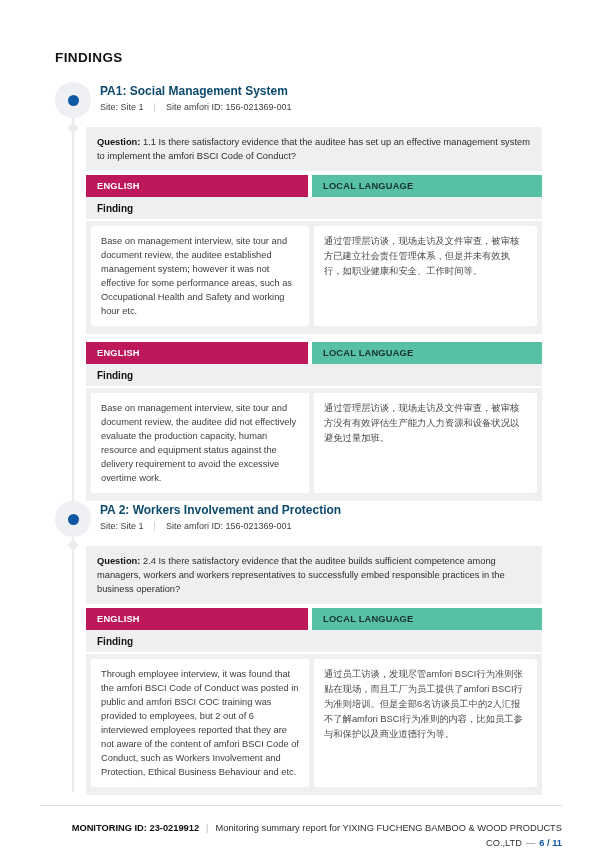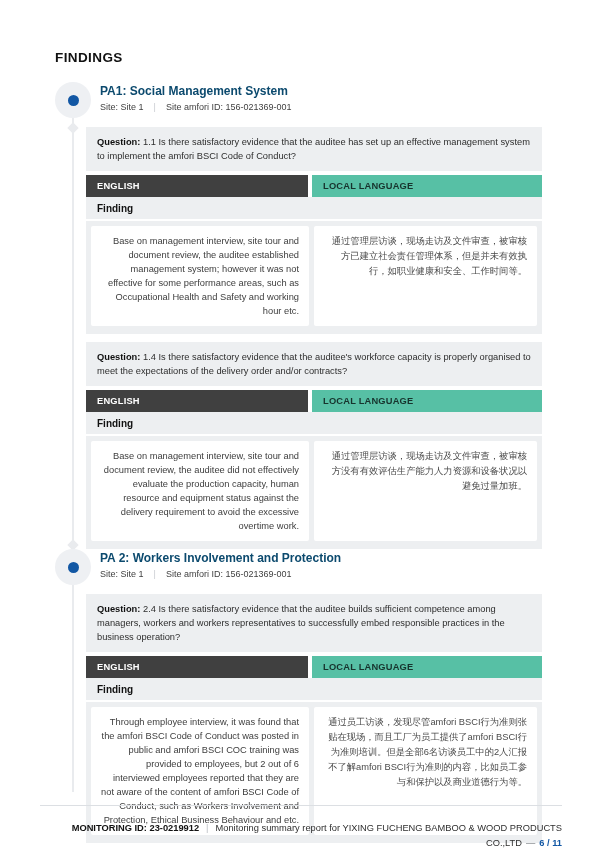--- a/index.html
+++ b/index.html
@@ -26,26 +26,26 @@
 
   .qblock { margin-left:31px; width:456px; }
   .mt9 { margin-top:9px; } .mt8 { margin-top:8px; } .mt16 { }
 
   .question-box { background:#edeff1; padding:8px 11px; font-size:9.3px; line-height:14px; color:#2e2e2e; margin-bottom:4px; }
   .question-box b { color:#111; }
 
   .qtable { background:#edeff1; padding-bottom:8px; }
   .hdr-row { display:flex; }
   .hdr-cell { height:22px; display:flex; align-items:center; padding:0 11px; font-size:9.3px; font-weight:bold; letter-spacing:.2px; }
-  .hdr-en { width:222px; background:#404040; color:#ffffff; }
+  .hdr-en { width:222px; background:#be185d; color:#ffffff; }
   .hdr-gap { width:4px; background:#ffffff; }
   .hdr-local { flex:1; background:#57c0a5; color:#17332d; }
   .finding-row { padding:6px 11px 5px 11px; font-size:10px; font-weight:bold; color:#111; border-bottom:2px solid #ffffff; }
   .content-row { display:flex; padding:5px 5px 0 5px; gap:5px; }
-  .cell { background:#ffffff; border-radius:2px; padding:8px 10px; font-size:9.3px; color:#3d3d3d;text-align:right; }
+  .cell { background:#ffffff; border-radius:2px; padding:8px 10px; font-size:9.3px; color:#3d3d3d; }
   .cell-en { width:218px; line-height:14px; }
   .cell-local { flex:1; line-height:15px; color:#4a4a4a; }
 
   .footer { position:absolute; top:805px; left:40px; right:38px; border-top:1px solid #dcdfe3; padding-top:15px; text-align:right; font-size:9.3px; line-height:15px; color:#2e2e2e; }
   .footer .mono-id { font-weight:bold; color:#111; }
   .footer .fsep { color:#b9bdc2; margin:0 7px; }
   .footer .dash { color:#7a7e83; margin:0 4px; }
   .footer .pageno { color:#1257a4; font-weight:bold; }
 </style>
 </head>
@@ -86,24 +86,20 @@
         </div>
         <div class="finding-row">Finding</div>
         <div class="content-row">
           <div class="cell cell-en">Base on management interview, site tour and document review, the auditee established management system; however it was not effective for some performance areas, such as Occupational Health and Safety and working hour etc.</div>
           <div class="cell cell-local">通过管理层访谈，现场走访及文件审查，被审核方已建立社会责任管理体系，但是并未有效执行，如职业健康和安全、工作时间等。</div>
         </div>
       </div>
     </div>
 
     <div class="qblock mt8">
-      <div class="question-box">
-        <b>Question:</b>
-        <span>1.4 Is there satisfactory evidence that the auditee's workforce capacity is properly organised to meet the expectations of the delivery order and/or contracts?</span>
-      </div>
       <div class="qtable">
         <div class="hdr-row">
           <div class="hdr-cell hdr-en">ENGLISH</div>
           <div class="hdr-gap"></div>
           <div class="hdr-cell hdr-local">LOCAL LANGUAGE</div>
         </div>
         <div class="finding-row">Finding</div>
         <div class="content-row">
           <div class="cell cell-en">Base on management interview, site tour and document review, the auditee did not effectively evaluate the production capacity, human resource and equipment status against the delivery requirement to avoid the excessive overtime work.</div>
           <div class="cell cell-local">通过管理层访谈，现场走访及文件审查，被审核方没有有效评估生产能力人力资源和设备状况以避免过量加班。</div>

